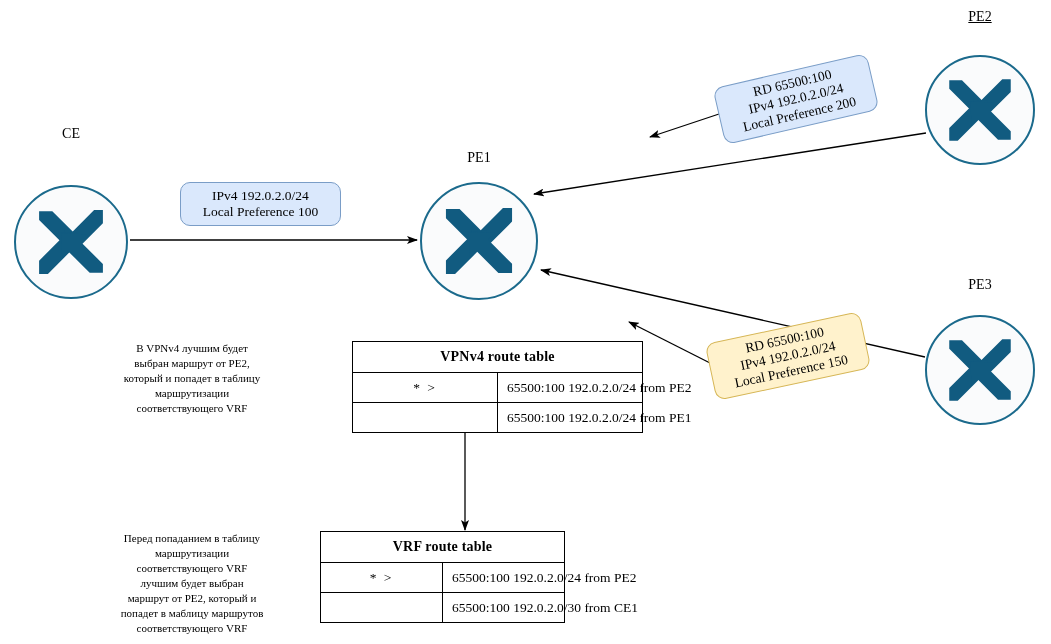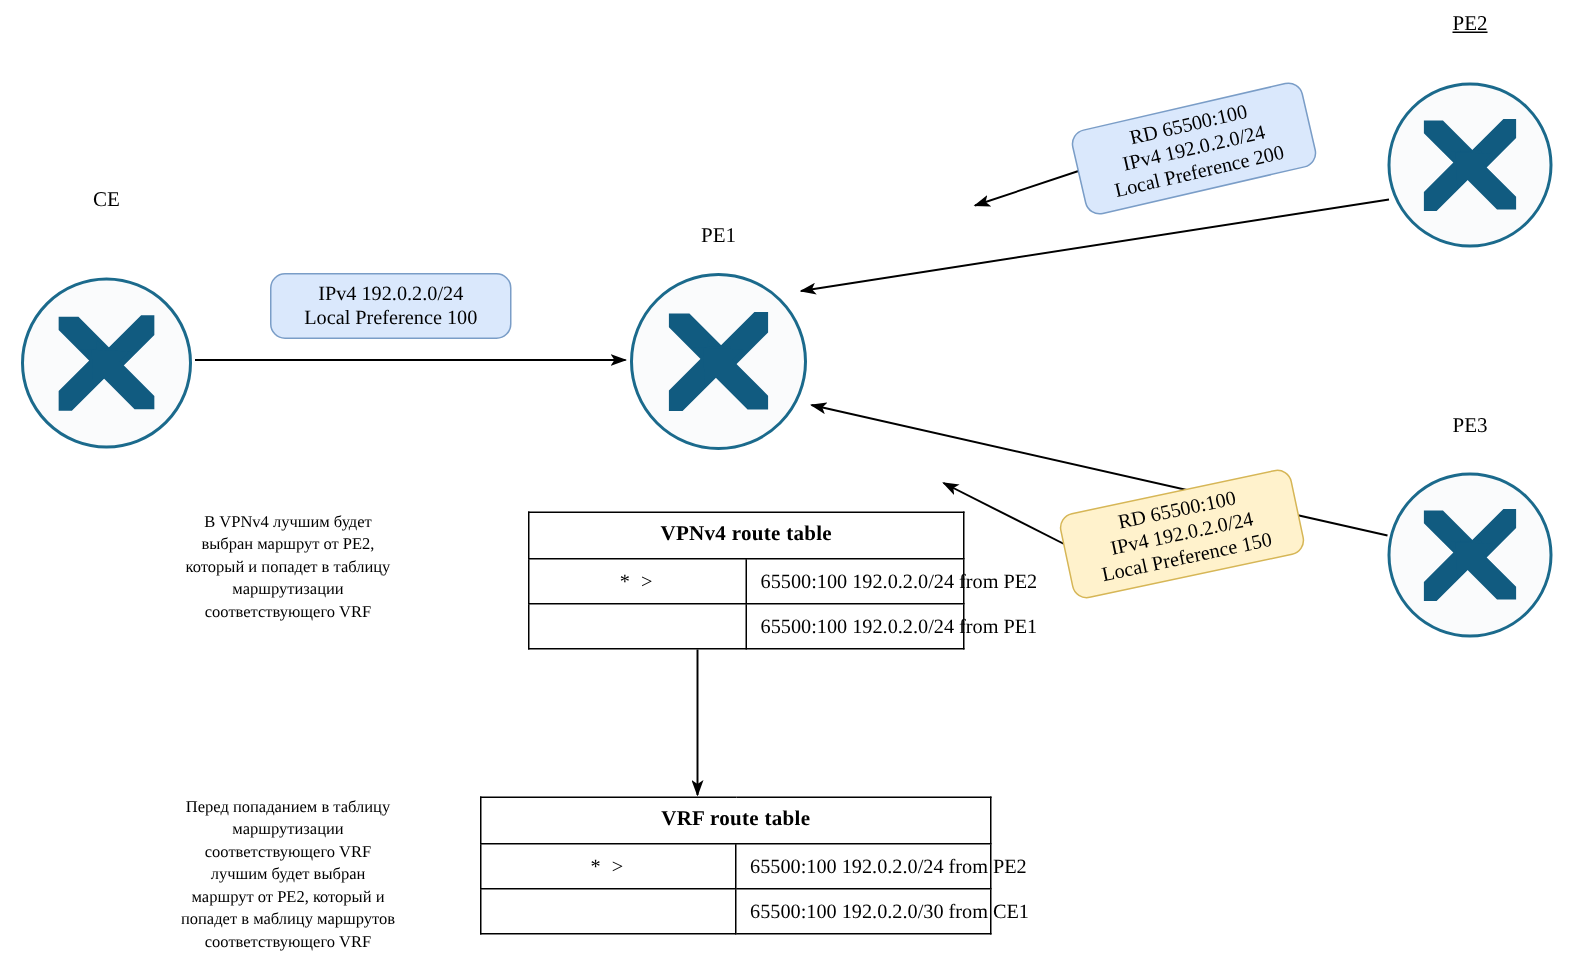--- a/index.html
+++ b/index.html
@@ -219,21 +219,21 @@
         <td class="flag">* &gt;</td>
         <td class="route">65500:100 192.0.2.0/24 from  PE2</td>
       </tr>
       <tr>
         <td class="flag"></td>
         <td class="route">65500:100 192.0.2.0/24 from  PE1</td>
       </tr>
     </tbody>
   </table>
 
-  <table class="rt" style="left:320px; top:531px; width:341px;">
+  <table class="rt" style="left:320px; top:531px; width:245px;">
     <thead>
       <tr>
         <th class="title" colspan="2">VRF route  table</th>
       </tr>
     </thead>
     <tbody>
       <tr>
         <td class="flag">* &gt;</td>
         <td class="route">65500:100 192.0.2.0/24 from  PE2</td>
       </tr>

